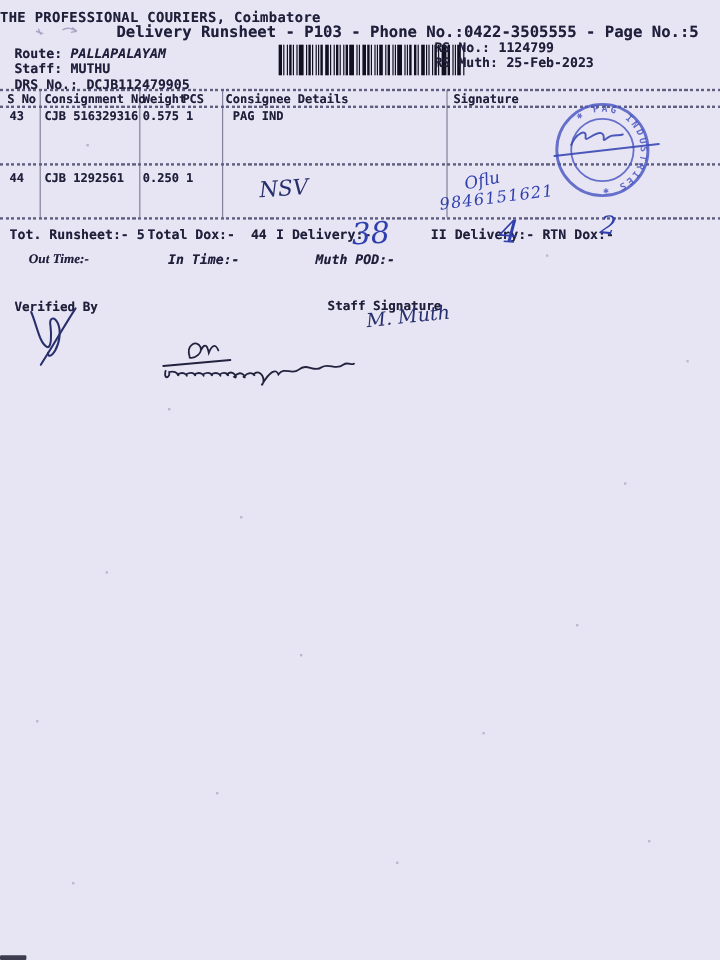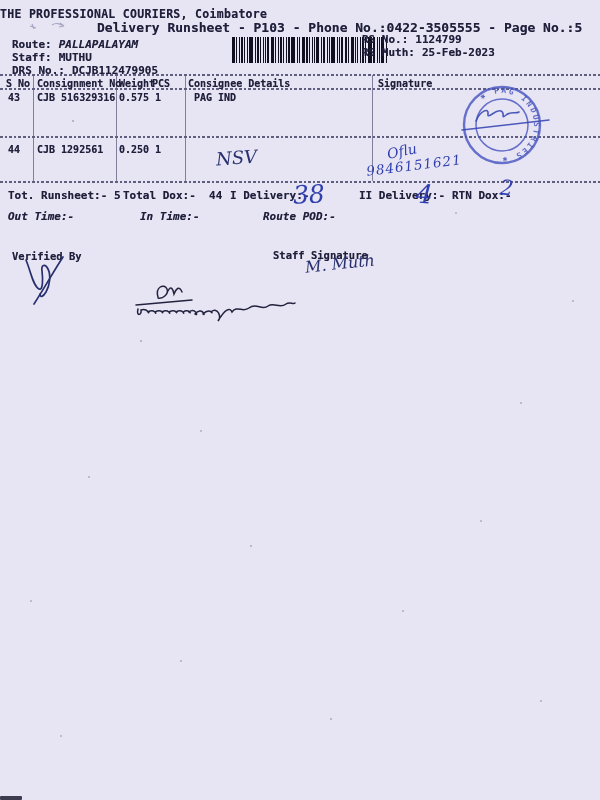--- a/index.html
+++ b/index.html
@@ -105,23 +105,23 @@
   <div class="t" style="left:8px;top:189px;font-size:11px;">Tot. Runsheet:- 5</div>
   <div class="t" style="left:123px;top:189px;font-size:11px;">Total Dox:-  44</div>
   <div class="t" style="left:230px;top:189px;font-size:11px;">I Delivery:-</div>
   <div class="t" style="left:343px;top:189px;font-size:11px;margin-left:16px;">II Delivery:-</div>
   <div class="t" style="left:452px;top:189px;font-size:11px;">RTN Dox:-</div>
 
   <div class="hw pen" style="left:293px;top:180px;font-size:25px;transform:rotate(-3deg);">38</div>
   <div class="hw pen" style="left:416px;top:179px;font-size:26px;transform:rotate(4deg);">4</div>
   <div class="hw pen" style="left:500px;top:176px;font-size:21px;transform:rotate(6deg);">2</div>
 
-  <div class="t it" style="left:8px;top:210px;font-size:11px;">Out Time:-</div>
+  <div class="t it" style="left:24px;top:210px;font-size:11px;font-family:Liberation Serif, serif;">Out Time:-</div>
   <div class="t it" style="left:140px;top:210px;font-size:11px;">In Time:-</div>
-  <div class="t it" style="left:263px;top:210px;font-size:11px;">Route POD:-</div>
+  <div class="t it" style="left:263px;top:210px;font-size:11px;">Muth POD:-</div>
 
 
   <div class="t" style="left:12px;top:250px;font-size:10.5px;">Verified By</div>
   <div class="t" style="left:273px;top:249px;font-size:10.5px;">Staff Signature</div>
   <div class="hw navy" style="left:305px;top:254px;font-size:16px;transform:rotate(-6deg);">M. Muth</div>
 
   <svg width="60" height="52" viewBox="0 0 60 52" style="left:16px;top:254px;">
     <g stroke="#272f6e" stroke-width="1.7" fill="none" stroke-linecap="round">
       <path d="M 10 6 C 15 18 17 32 23 35 C 27 37 27 25 26 17 C 25 11 29 9 32 15 C 35 21 34 31 30 38 C 27 43 24 44 24 40"></path>
       <path d="M 47 3 C 39 15 29 33 18 50"></path>

